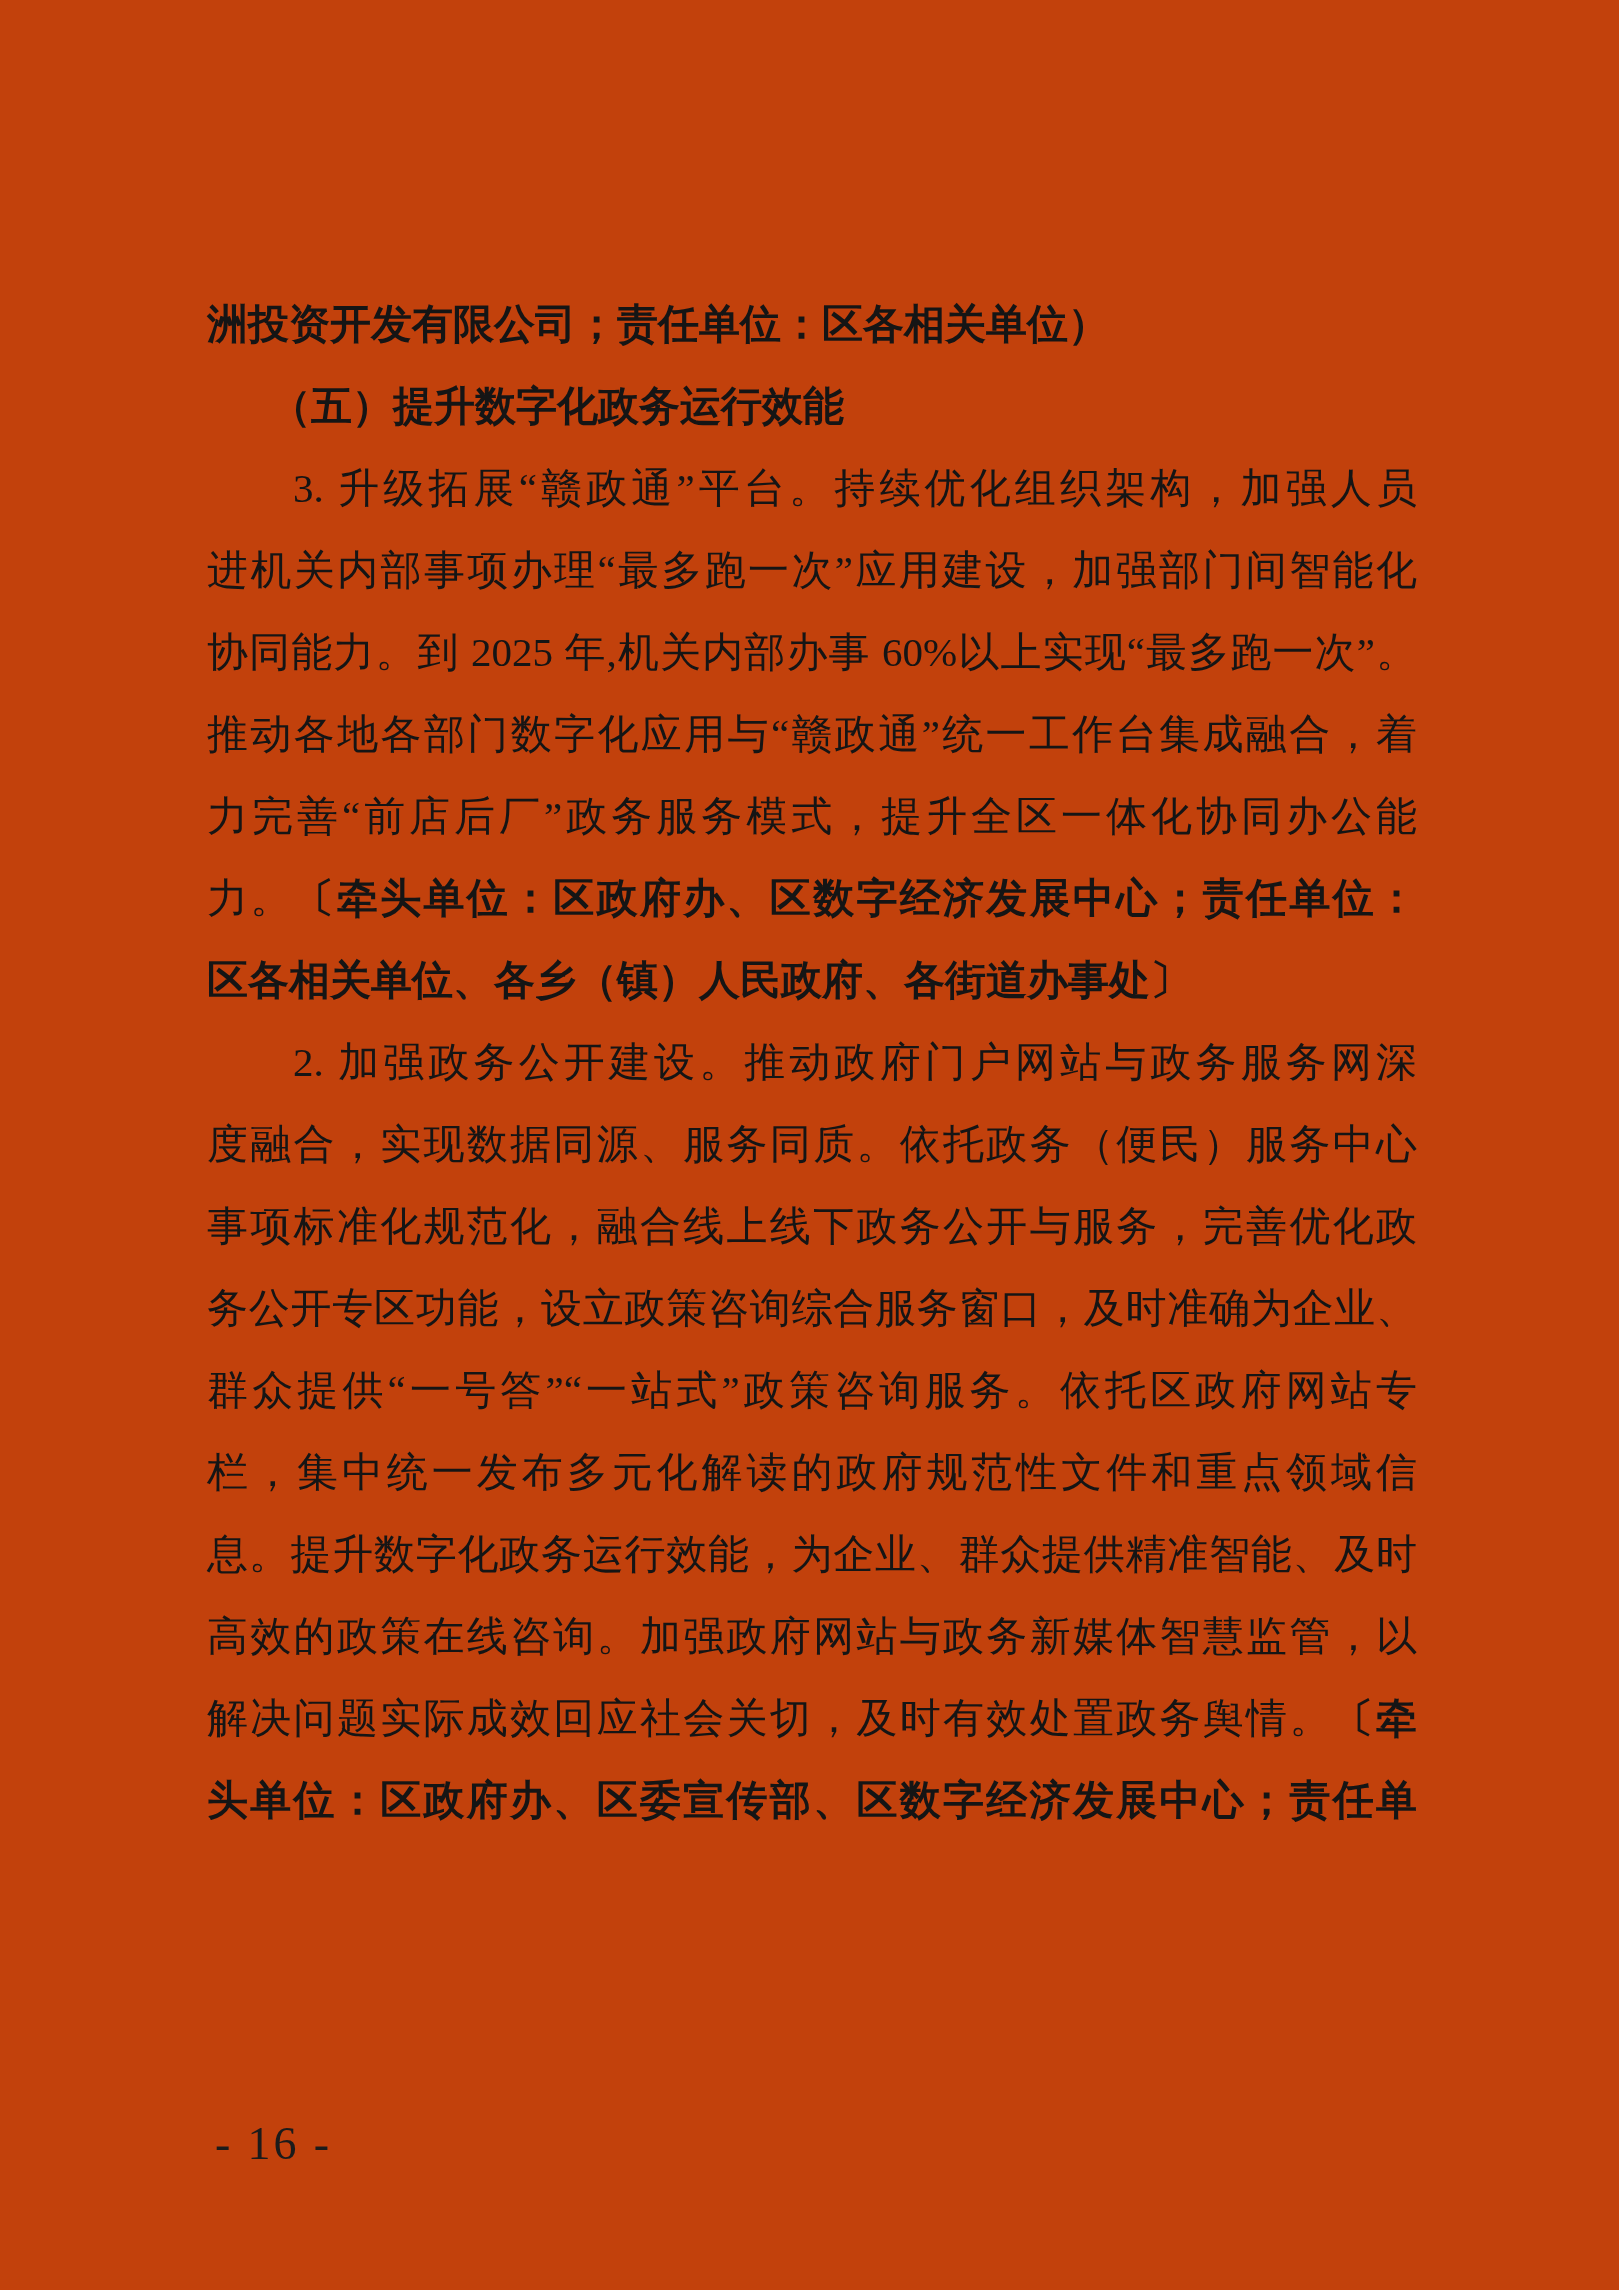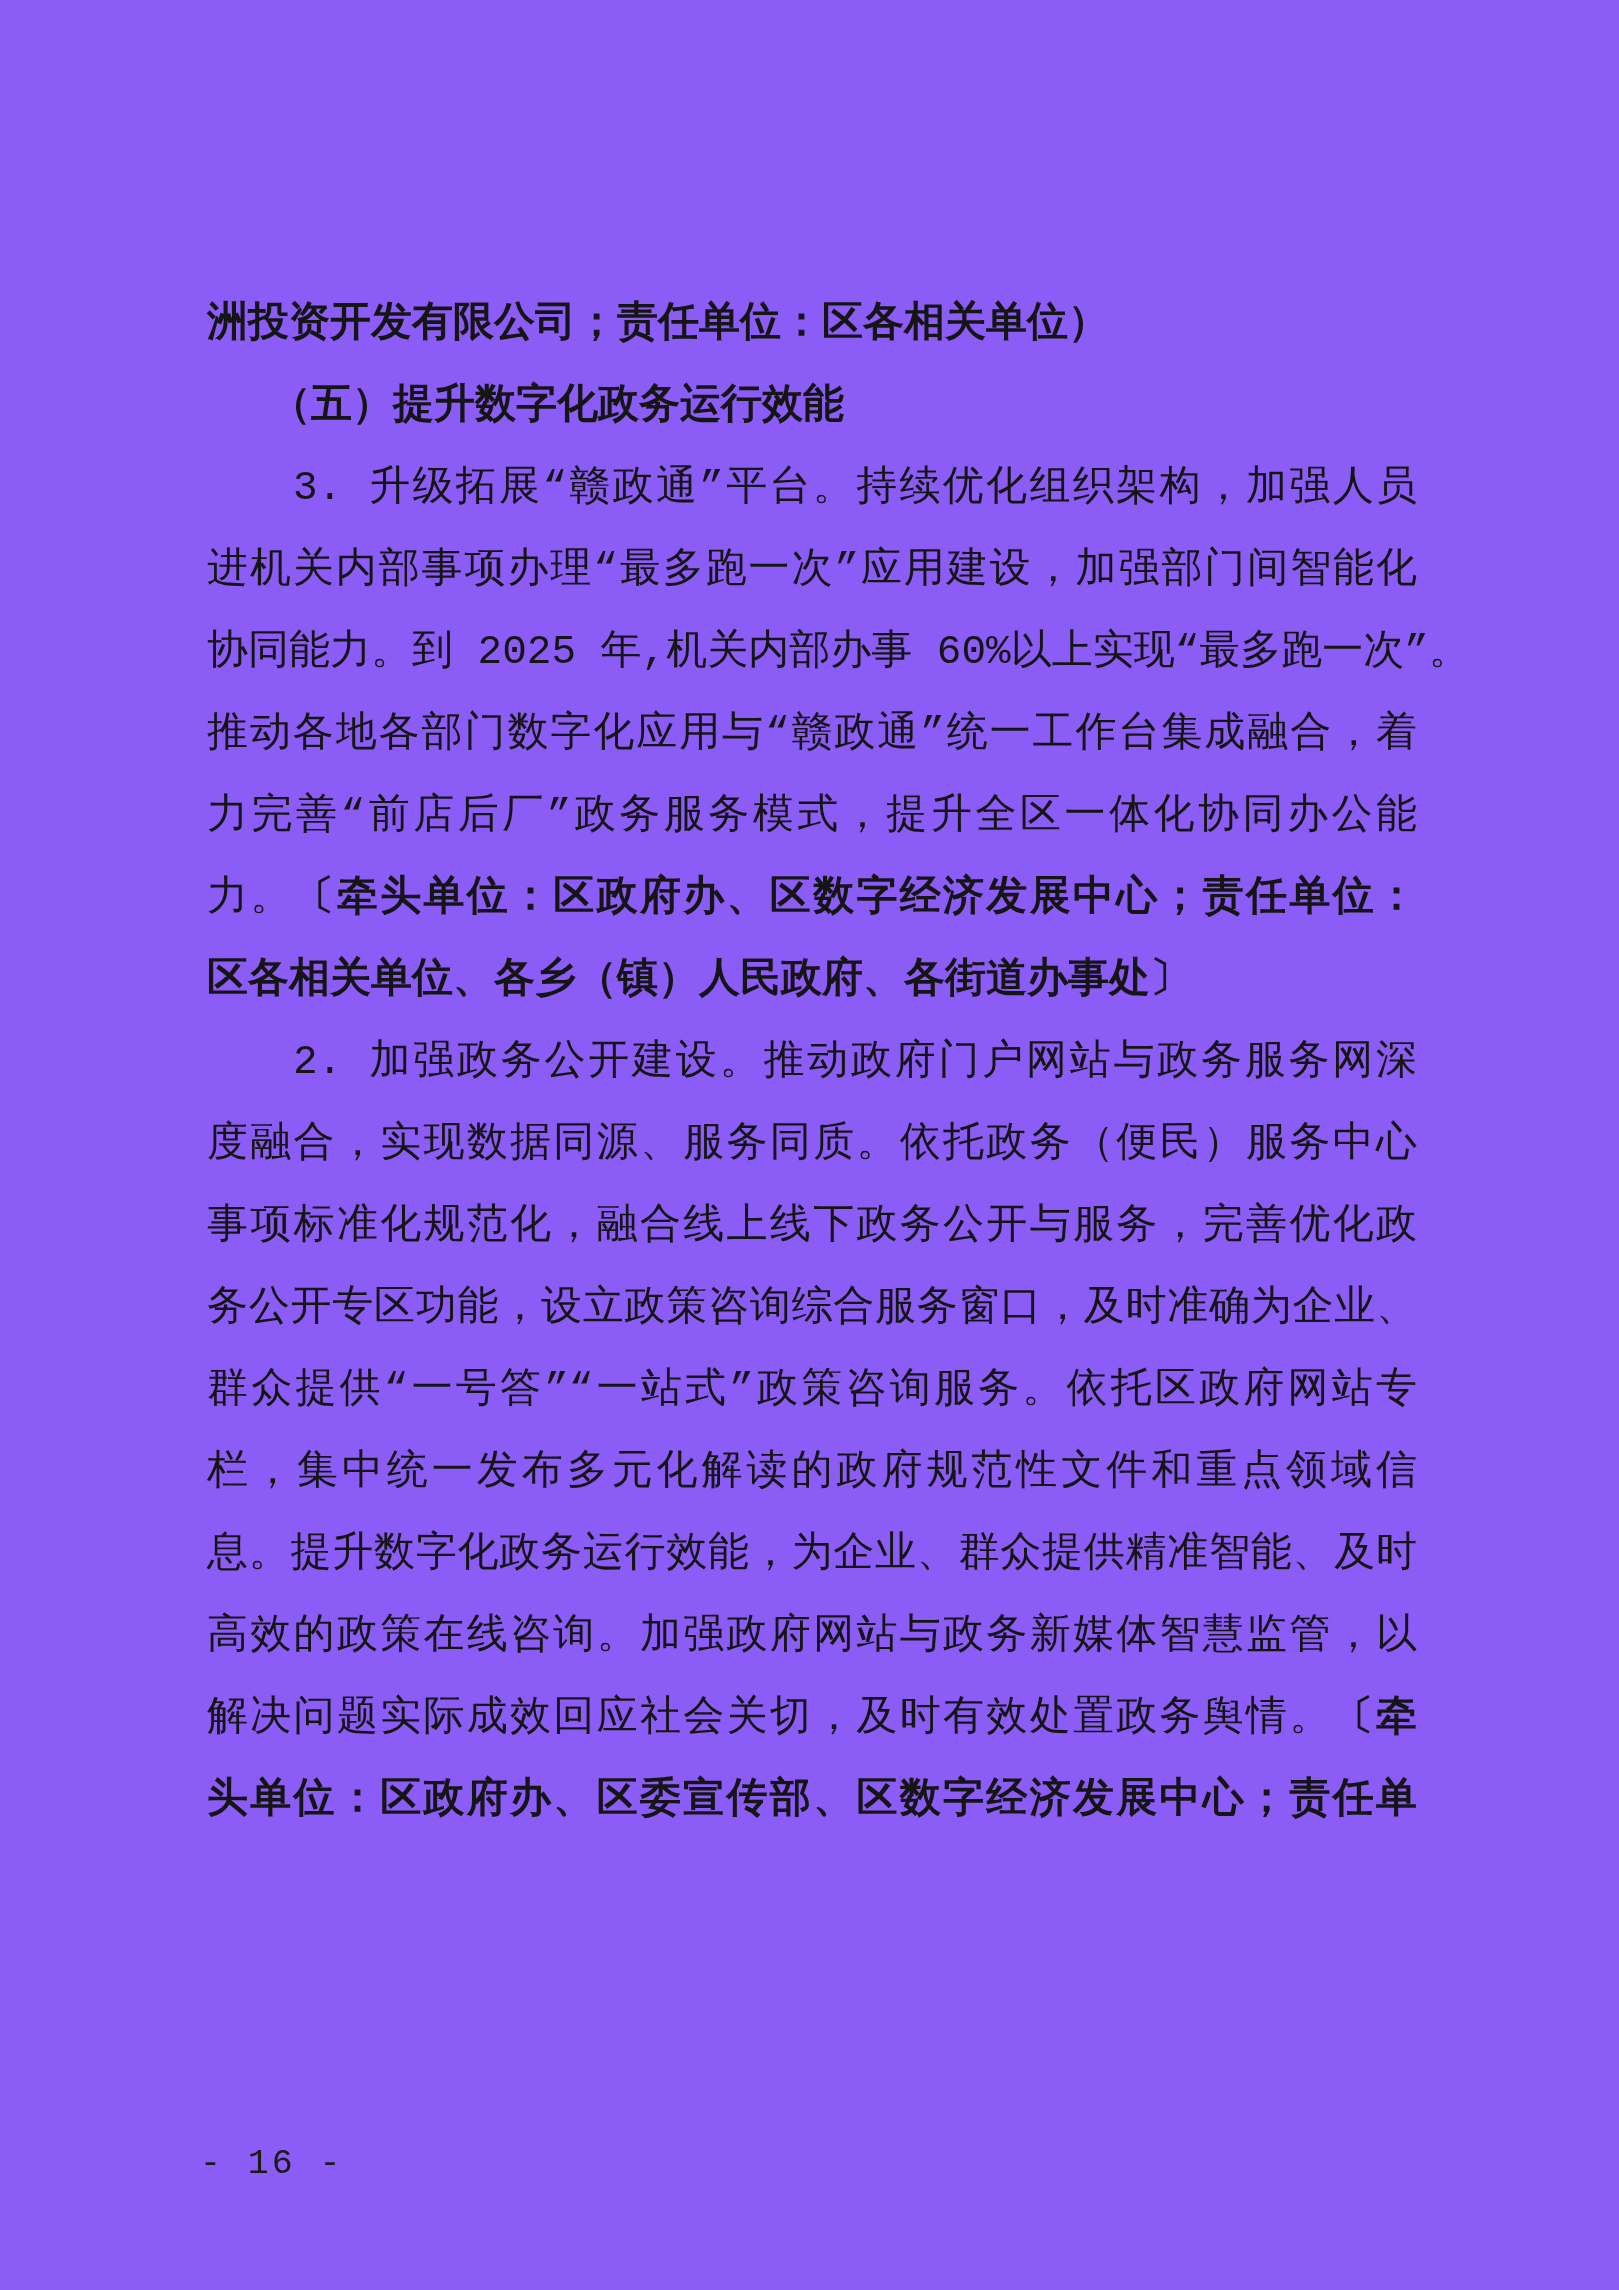--- a/index.html
+++ b/index.html
@@ -4,23 +4,23 @@
 <style>
   html, body {
     margin: 0;
     padding: 0;
     background: #ffffff;
   }
   .page {
     position: relative;
     width: 1619px;
     height: 2291px;
-    background: #8b5cf6;
+    background: #c2410c;
     overflow: hidden;
-    font-family: Liberation Mono, monospace;
+    font-family: Liberation Serif, serif;
     color: #151515;
   }
   .content {
     position: absolute;
     left: 207px;
     top: 283px;
     width: 1210px;
     font-size: 41px;
     line-height: 82px;
   }
@@ -44,26 +44,25 @@
     margin-top: 28px;
   }
   .ind2 {
     text-indent: 86px;
   }
   .indh {
     text-indent: 63px;
   }
   .pagenum {
     position: absolute;
-    left: 200px;
+    left: 215px;
     top: 2117px;
-    font-size: 35px;
+    font-size: 46px;
     letter-spacing: 2.9px;
     color: #1b1b1b;
-    margin-top: 27px;
   }
 </style>
 </head>
 <body>
 
 <div class="page">
   <div class="content">
 
     <div class="line left b"><span>洲投资开发有限公司；责任单位：区各相关单位）</span></div>
 

